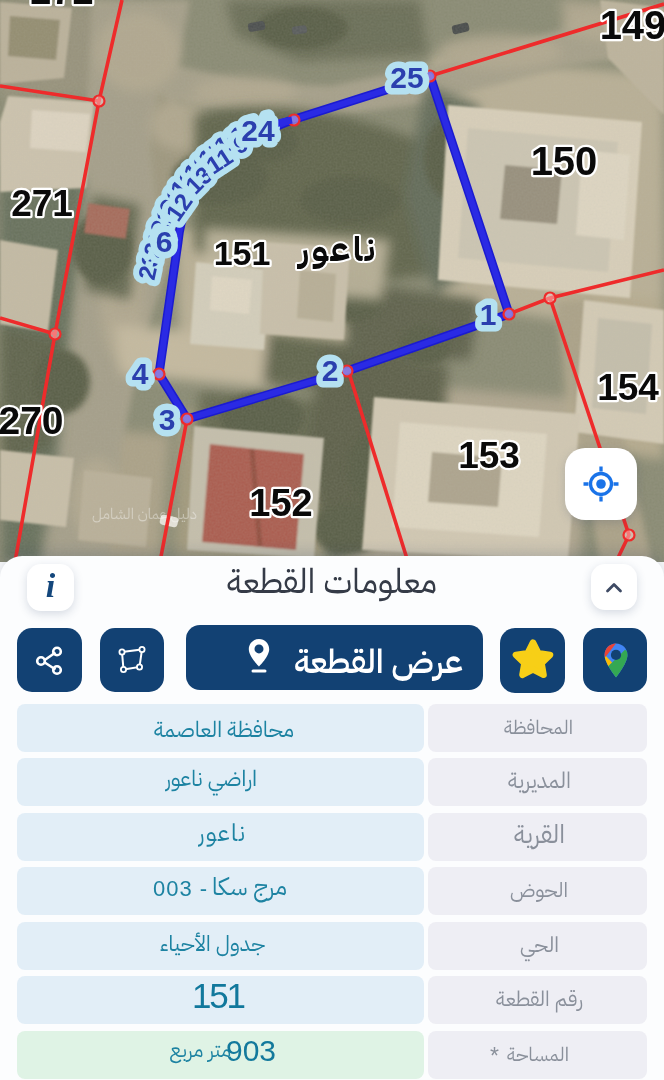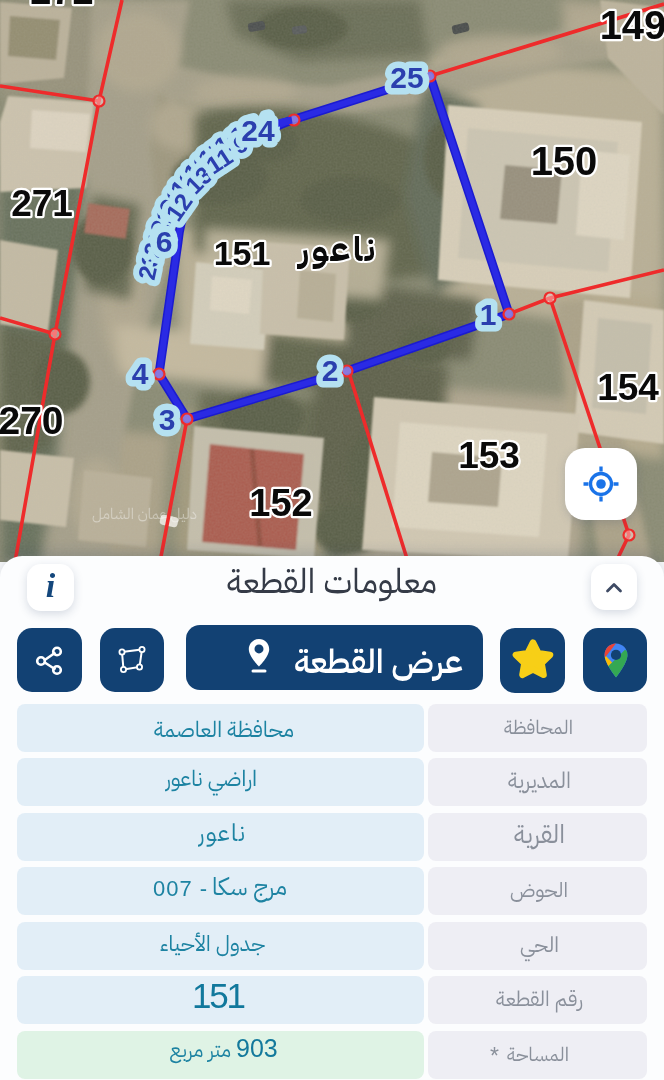--- a/index.html
+++ b/index.html
@@ -325,21 +325,21 @@
   </svg>
 
 <div class="cellv" style="top:867px;background:#e2eef7"></div>
 <div class="celll" style="top:867px"></div>
 <svg style="position:absolute;left:510px;top:873px" width="60" height="36" viewBox="0 -24 60 36">
     <path d="M55.0 -15.0H56.5V0.0H55.0Z M47.6 -1.3 48.0 -1.7H48.6Q49.5 -1.7 50.0 -2.2Q50.4 -2.6 50.4 -3.6V-15.0H51.9V-3.6Q51.9 -1.7 51.1 -0.9Q50.3 0.0 48.6 0.0H47.6Z M34.1 -1.3 34.5 -1.7H35.2Q36.1 -1.7 36.9 -1.8Q37.6 -1.9 38.4 -2.0Q39.2 -2.2 40.1 -2.5Q41.0 -2.9 42.1 -3.4L44.0 -4.3V-4.4L40.9 -5.0L36.7 -6.1V-4.3H35.3V-5.9Q35.3 -6.7 35.8 -7.2Q36.3 -7.6 37.0 -7.6Q37.2 -7.6 37.5 -7.6Q37.9 -7.5 38.5 -7.4L43.5 -6.1Q44.6 -5.8 45.4 -5.7Q46.1 -5.6 46.7 -5.6H47.0V-3.8H45.4V-3.6Q45.4 -2.6 45.9 -2.2Q46.3 -1.7 47.3 -1.7H48.0V-0.4L47.6 0.0Q46.7 0.0 46.0 -0.2Q45.4 -0.3 45.0 -0.7Q44.6 -1.1 44.4 -1.7Q44.2 -2.3 44.2 -3.1L42.6 -2.2Q41.4 -1.4 40.4 -1.0Q39.4 -0.5 38.6 -0.3Q37.7 -0.1 36.9 -0.1Q36.1 0.0 35.2 0.0H34.1Z M26.1 3.1H27.1Q29.3 3.1 30.6 2.3Q31.8 1.5 32.0 0.0H29.7Q28.0 0.0 27.1 -0.9Q26.3 -1.7 26.3 -3.3Q26.3 -4.2 26.5 -5.0Q26.8 -5.8 27.3 -6.4Q27.8 -7.0 28.5 -7.3Q29.1 -7.7 30.0 -7.7Q31.6 -7.7 32.6 -6.2Q33.6 -4.7 33.6 -2.0V-1.7H34.5V-0.4L34.1 0.0H33.4Q32.9 2.3 31.4 3.6Q29.8 4.9 27.1 4.9H26.1ZM27.7 -3.5Q27.7 -2.6 28.2 -2.2Q28.6 -1.7 29.7 -1.7H32.1V-2.4Q32.1 -4.0 31.5 -5.0Q30.9 -6.0 29.8 -6.0Q28.8 -6.0 28.2 -5.3Q27.7 -4.6 27.7 -3.5Z M6.4 4.9Q3.8 4.9 2.3 3.5Q0.8 2.2 0.8 -0.2Q0.8 -1.1 1.1 -2.2Q1.3 -3.2 1.8 -4.3L3.0 -3.9Q2.6 -3.1 2.4 -2.2Q2.2 -1.4 2.2 -0.6Q2.2 1.1 3.1 2.1Q4.1 3.0 5.8 3.0H7.1Q9.2 3.0 10.2 2.2Q11.2 1.3 11.2 -0.5Q11.2 -0.8 11.2 -1.0Q11.2 -1.3 11.1 -1.7Q11.1 -2.1 11.0 -2.6Q10.9 -3.1 10.7 -3.9L10.5 -4.8L11.9 -5.1L12.1 -4.2Q12.3 -3.3 12.4 -2.7Q12.5 -2.2 12.5 -1.7H12.6L13.7 -3.7Q14.5 -5.1 15.3 -5.9Q16.1 -6.8 16.9 -7.4Q17.7 -7.9 18.5 -8.1Q19.4 -8.3 20.3 -8.3Q22.3 -8.3 23.4 -7.2Q24.5 -6.2 24.5 -4.2Q24.5 -2.0 23.3 -1.0Q22.1 0.0 19.9 0.0H12.6Q12.4 2.5 11.0 3.7Q9.5 4.9 6.4 4.9ZM19.9 -1.7Q21.4 -1.7 22.2 -2.3Q23.0 -2.8 23.0 -4.0Q23.0 -5.3 22.4 -5.9Q21.8 -6.6 20.6 -6.6H20.0Q19.2 -6.6 18.5 -6.4Q17.9 -6.3 17.3 -5.9Q16.7 -5.5 16.1 -4.9Q15.5 -4.2 14.9 -3.2L14.0 -1.8L14.0 -1.7ZM19.6 -10.8Q19.2 -10.8 18.9 -11.0Q18.7 -11.2 18.7 -11.8Q18.7 -12.3 18.9 -12.5Q19.2 -12.8 19.6 -12.8H19.8Q20.2 -12.8 20.4 -12.5Q20.7 -12.3 20.7 -11.8Q20.7 -11.2 20.4 -11.0Q20.2 -10.8 19.8 -10.8Z" fill="#8a909b"></path>
   </svg>
 <svg style="position:absolute;left:212px;top:866px" width="77" height="44" viewBox="0 -29 77 44">
     <path d="M66.0 -1.4Q65.4 -0.7 64.7 -0.3Q64.0 0.0 62.8 0.0V-1.6L63.3 -2.1Q63.8 -2.1 64.1 -2.2Q64.4 -2.3 64.7 -2.6Q64.9 -2.8 65.1 -3.3Q65.3 -3.7 65.6 -4.3L66.2 -6.0Q66.8 -7.5 67.7 -8.3Q68.6 -9.1 70.2 -9.1Q71.9 -9.1 72.9 -7.5Q73.9 -5.8 73.9 -3.0V-1.8L72.5 0.3ZM67.0 -3.3 72.2 -1.9V-3.0Q72.2 -4.8 71.6 -5.9Q71.0 -7.0 69.9 -7.0Q68.9 -7.0 68.4 -6.4Q67.9 -5.9 67.6 -5.0Z M54.1 3.7H55.0Q56.4 3.7 57.2 3.3Q58.1 3.0 58.5 2.3Q59.0 1.7 59.2 0.8Q59.4 -0.0 59.4 -1.0Q59.4 -1.7 59.3 -2.5Q59.3 -3.2 59.1 -3.9L58.6 -6.7L60.3 -7.0L60.6 -5.2Q60.8 -4.3 60.9 -3.6Q61.0 -2.8 61.0 -2.1H63.3V-0.5L62.8 0.0H61.0Q60.9 1.2 60.5 2.2Q60.2 3.3 59.5 4.1Q58.8 4.9 57.7 5.3Q56.6 5.8 55.0 5.8H54.1Z M49.1 7.4Q47.5 7.4 46.2 6.9Q44.9 6.4 44.0 5.6Q43.1 4.7 42.6 3.4Q42.1 2.1 42.1 0.5Q42.1 -0.5 42.4 -1.5Q42.7 -2.5 43.5 -3.5Q44.2 -4.4 45.5 -5.2Q46.7 -6.1 48.5 -6.8L53.5 -8.8V-8.9L44.8 -9.2V-7.3H43.1V-9.1Q43.1 -10.2 43.8 -10.7Q44.5 -11.2 45.7 -11.2L55.0 -10.6V-7.4L48.7 -5.1Q46.3 -4.1 45.1 -3.0Q43.9 -1.8 43.9 -0.0V0.6Q43.9 2.8 45.3 4.0Q46.7 5.2 49.1 5.2Q50.8 5.2 52.2 4.6Q53.5 4.0 54.8 2.8L56.1 4.4Q55.3 5.2 54.5 5.7Q53.8 6.3 52.9 6.7Q52.1 7.0 51.1 7.2Q50.2 7.4 49.1 7.4ZM48.9 0.9Q48.4 0.9 48.1 0.6Q47.8 0.3 47.8 -0.3Q47.8 -0.9 48.1 -1.2Q48.4 -1.5 48.9 -1.5H49.1Q49.6 -1.5 49.9 -1.2Q50.2 -0.9 50.2 -0.3Q50.2 0.3 49.9 0.6Q49.6 0.9 49.1 0.9Z M17.0 -1.6 17.5 -2.1H18.3Q18.8 -2.1 19.1 -2.2Q19.5 -2.2 19.8 -2.5Q20.1 -2.7 20.3 -3.0Q20.6 -3.4 20.9 -4.0L21.9 -6.0L23.3 -5.3L22.0 -2.9L22.3 -2.7Q23.1 -2.2 23.8 -2.0Q24.6 -1.8 25.3 -1.8Q26.4 -1.8 27.0 -2.3Q27.5 -2.9 27.5 -4.1V-6.0H29.2V-4.1Q29.2 -2.8 29.6 -2.3Q29.9 -1.8 30.8 -1.8H31.3Q32.9 -1.8 32.9 -3.3Q32.9 -3.7 32.8 -4.3Q32.8 -5.0 32.7 -5.7L32.5 -7.0L34.1 -7.2L34.3 -5.9Q34.4 -5.2 34.4 -4.5Q34.5 -3.8 34.5 -3.3Q34.5 -1.7 33.6 -0.7Q32.7 0.3 31.1 0.3Q28.2 0.3 27.7 -2.1H27.6Q27.4 -1.0 26.7 -0.3Q26.0 0.3 24.9 0.3Q23.4 0.3 21.7 -0.8L20.9 -1.3Q20.2 -0.6 19.3 -0.3Q18.4 0.0 17.0 0.0Z M6.0 -1.6 6.5 -2.1H8.8Q10.0 -2.1 10.5 -2.3Q11.0 -2.6 11.0 -3.2Q11.0 -3.4 10.9 -3.6Q10.9 -3.8 10.7 -4.1Q10.6 -4.3 10.3 -4.7Q10.1 -5.0 9.7 -5.5L6.8 -9.1V-13.4L17.2 -18.2V-16.0L7.6 -11.5V-11.4L13.0 -4.7Q13.6 -3.9 14.1 -3.4Q14.7 -2.9 15.2 -2.6Q15.7 -2.3 16.2 -2.2Q16.8 -2.1 17.5 -2.1V-0.5L17.0 0.0Q16.1 0.0 15.5 -0.1Q14.8 -0.2 14.3 -0.6Q13.7 -0.9 13.2 -1.4Q12.7 -2.0 12.1 -2.8L11.7 -3.4L11.6 -3.4Q11.6 -3.2 11.6 -3.0Q11.7 -2.9 11.7 -2.7Q11.7 -1.5 10.9 -0.7Q10.1 0.0 8.8 0.0H6.0Z M6.0 0.0Q4.9 0.0 4.1 -0.2Q3.2 -0.4 2.7 -0.8Q2.2 -1.3 2.0 -2.0Q1.8 -2.7 1.8 -3.8V-17.9H3.6V-3.8Q3.6 -2.9 4.1 -2.5Q4.6 -2.1 5.7 -2.1H6.5V-0.5L6.0 0.0Z" fill="#1d83a2"></path>
   </svg>
-<div style="position:absolute;left:153px;top:876px;font-size:22px;color:#1d83a2;letter-spacing:1px">007 -</div>
+<div style="position:absolute;left:153px;top:876px;font-size:22px;color:#1d83a2;letter-spacing:1px">003 -</div>
 
 <div class="cellv" style="top:922px;background:#e2eef7"></div>
 <div class="celll" style="top:922px"></div>
 <svg style="position:absolute;left:520px;top:927px" width="41" height="38" viewBox="0 -25 41 38">
     <path d="M35.8 -15.7H37.4V0.0H35.8Z M28.1 -1.4 28.6 -1.8H29.2Q30.2 -1.8 30.6 -2.3Q31.1 -2.8 31.1 -3.8V-15.7H32.7V-3.8Q32.7 -1.8 31.8 -0.9Q31.0 0.0 29.2 0.0H28.1Z M14.1 -1.4 14.5 -1.8H15.2Q16.2 -1.8 16.9 -1.9Q17.7 -2.0 18.6 -2.1Q19.4 -2.3 20.3 -2.6Q21.2 -3.0 22.4 -3.5L24.4 -4.5V-4.6L21.2 -5.3L16.8 -6.3V-4.5H15.3V-6.1Q15.3 -7.0 15.8 -7.5Q16.3 -8.0 17.1 -8.0Q17.3 -8.0 17.7 -7.9Q18.0 -7.8 18.7 -7.7L23.9 -6.3Q25.0 -6.0 25.8 -5.9Q26.6 -5.8 27.2 -5.8H27.5V-4.0H25.9V-3.7Q25.9 -2.7 26.4 -2.2Q26.8 -1.8 27.8 -1.8H28.6V-0.4L28.1 0.0Q27.2 0.0 26.5 -0.2Q25.9 -0.3 25.5 -0.7Q25.1 -1.1 24.9 -1.7Q24.7 -2.4 24.6 -3.2L23.0 -2.2Q21.7 -1.5 20.6 -1.0Q19.6 -0.6 18.7 -0.3Q17.9 -0.1 17.0 -0.1Q16.2 0.0 15.2 0.0H14.1Z M7.4 5.1Q4.3 5.1 2.6 3.7Q0.8 2.3 0.8 -0.2Q0.8 -1.2 1.1 -2.3Q1.4 -3.4 1.8 -4.5L3.2 -4.0Q2.8 -3.2 2.5 -2.3Q2.2 -1.4 2.2 -0.6Q2.2 1.2 3.4 2.2Q4.6 3.2 6.7 3.2H8.0Q10.3 3.2 11.7 2.3Q13.1 1.5 13.3 -0.0L8.8 -0.6V-2.5L11.5 -2.1Q12.2 -2.0 13.1 -1.9Q13.9 -1.8 14.5 -1.8V-1.0L14.8 -0.7Q14.8 0.7 14.3 1.7Q13.8 2.8 12.8 3.6Q11.9 4.3 10.5 4.7Q9.1 5.1 7.4 5.1ZM8.6 9.3Q8.2 9.3 7.9 9.1Q7.7 8.8 7.7 8.3Q7.7 7.7 7.9 7.5Q8.2 7.3 8.6 7.3H8.8Q9.3 7.3 9.5 7.5Q9.8 7.7 9.8 8.3Q9.8 8.8 9.5 9.1Q9.3 9.3 8.8 9.3ZM5.9 9.3Q5.4 9.3 5.2 9.1Q4.9 8.8 4.9 8.3Q4.9 7.7 5.2 7.5Q5.4 7.3 5.9 7.3H6.1Q6.5 7.3 6.8 7.5Q7.0 7.7 7.0 8.3Q7.0 8.8 6.8 9.1Q6.5 9.3 6.1 9.3Z" fill="#8a909b"></path>
   </svg>
 <svg style="position:absolute;left:160px;top:925px" width="107" height="39" viewBox="0 -26 107 39">
     <path d="M90.9 -1.4 91.3 -1.9H92.0Q93.0 -1.9 93.8 -1.9Q94.6 -2.0 95.5 -2.2Q96.3 -2.4 97.2 -2.7Q98.2 -3.0 99.4 -3.6L101.4 -4.6V-4.7L98.2 -5.4L93.7 -6.5V-4.6H92.2V-6.3Q92.2 -7.2 92.7 -7.6Q93.2 -8.1 94.0 -8.1Q94.2 -8.1 94.5 -8.1Q94.9 -8.0 95.6 -7.8L100.9 -6.5Q102.1 -6.2 102.9 -6.0Q103.7 -5.9 104.2 -5.9H104.6V-4.1H102.9L100.0 -2.3Q98.6 -1.5 97.6 -1.0Q96.5 -0.6 95.6 -0.3Q94.7 -0.1 93.9 -0.1Q93.0 0.0 92.0 0.0H90.9ZM97.8 4.3Q97.3 4.3 97.1 4.1Q96.8 3.8 96.8 3.3Q96.8 2.7 97.1 2.5Q97.3 2.2 97.8 2.2H98.0Q98.4 2.2 98.7 2.5Q99.0 2.7 99.0 3.3Q99.0 3.8 98.7 4.1Q98.4 4.3 98.0 4.3Z M82.3 0.0Q81.5 0.0 81.0 -0.5Q80.5 -0.9 80.5 -1.8V-3.5H82.0V-1.9H84.9Q85.6 -1.9 86.1 -1.9Q86.6 -1.9 86.9 -2.0Q87.1 -2.1 87.3 -2.3Q87.4 -2.5 87.4 -2.8Q87.4 -3.0 87.3 -3.4Q87.1 -3.8 86.9 -4.5L84.8 -10.2L86.3 -10.8L88.5 -4.7Q88.9 -3.9 89.1 -3.3Q89.4 -2.8 89.6 -2.4Q89.9 -2.1 90.1 -2.0Q90.4 -1.9 90.8 -1.9H91.3V-0.4L90.9 0.0Q90.3 0.0 89.8 -0.1Q89.4 -0.2 89.1 -0.4Q88.7 -0.7 88.4 -1.0Q88.1 -1.4 87.9 -1.9H87.8Q87.6 -0.9 87.0 -0.4Q86.3 0.0 84.9 0.0Z M70.7 3.3H72.2Q74.8 3.3 76.1 2.2Q77.3 1.0 77.3 -1.0V-1.5H77.2Q76.9 -0.8 76.2 -0.4Q75.5 0.0 74.6 0.0Q72.8 0.0 71.9 -0.9Q70.9 -1.8 70.9 -3.5Q70.9 -4.4 71.2 -5.3Q71.5 -6.2 72.0 -6.8Q72.5 -7.4 73.3 -7.8Q74.0 -8.2 74.9 -8.2Q76.7 -8.2 77.8 -6.6Q78.8 -5.0 78.8 -2.1Q78.8 1.3 77.2 3.3Q75.5 5.2 72.2 5.2H70.7ZM75.0 -1.9Q75.9 -1.9 76.5 -2.0Q77.0 -2.2 77.3 -2.5Q77.3 -4.3 76.6 -5.3Q75.9 -6.3 74.7 -6.3Q73.6 -6.3 73.0 -5.6Q72.4 -4.9 72.4 -3.7Q72.4 -2.7 72.9 -2.3Q73.5 -1.9 74.6 -1.9Z M62.4 5.2Q59.7 5.2 58.2 3.8Q56.7 2.3 56.7 -0.2Q56.7 -1.2 56.9 -2.3Q57.2 -3.4 57.7 -4.5L59.0 -4.1Q58.6 -3.2 58.4 -2.2Q58.1 -1.3 58.1 -0.4Q58.1 1.3 59.1 2.3Q60.0 3.2 61.8 3.2H63.1Q64.1 3.2 64.8 3.0Q65.5 2.8 65.9 2.3Q66.4 1.7 66.6 0.9Q66.8 0.0 66.8 -1.2V-16.0H68.4V-1.2Q68.4 2.1 66.9 3.6Q65.5 5.2 62.4 5.2Z M47.5 -16.0H49.1V0.0H47.5Z M36.1 -1.8 40.2 -5.7 34.6 -12.0 35.8 -13.1 41.3 -6.8 41.4 -6.9Q41.8 -7.3 42.1 -7.7Q42.4 -8.1 42.6 -8.5Q42.7 -8.9 42.8 -9.3Q42.8 -9.8 42.8 -10.4V-16.0H44.4V-10.4Q44.4 -9.6 44.4 -9.1Q44.3 -8.5 44.1 -8.0Q43.8 -7.5 43.5 -7.0Q43.1 -6.5 42.5 -5.9L42.3 -5.7L43.6 -4.2Q44.3 -3.4 44.6 -2.9Q44.9 -2.4 44.9 -1.9Q44.9 -1.1 44.4 -0.6Q43.9 0.0 42.8 0.0H36.1ZM41.1 -4.6 38.3 -1.9 38.3 -1.9H43.6ZM35.7 -15.4H36.5L36.5 -15.5Q36.3 -15.7 36.2 -16.0Q36.1 -16.3 36.1 -16.6Q36.1 -17.5 36.7 -18.0Q37.2 -18.6 38.1 -18.6Q38.6 -18.6 39.1 -18.4Q39.6 -18.1 39.9 -17.7L39.1 -16.7Q38.7 -17.2 38.1 -17.2Q37.7 -17.2 37.5 -17.0Q37.2 -16.8 37.2 -16.5Q37.2 -16.0 37.6 -15.8Q38.0 -15.5 38.8 -15.5H40.1V-14.1H35.7Z M20.5 -1.4 20.9 -1.9H21.7Q22.6 -1.9 23.4 -1.9Q24.2 -2.0 25.1 -2.2Q25.9 -2.4 26.9 -2.7Q27.8 -3.0 29.0 -3.6L31.0 -4.6V-4.7L27.8 -5.4L23.3 -6.5V-4.6H21.8V-6.3Q21.8 -7.2 22.3 -7.6Q22.8 -8.1 23.6 -8.1Q23.8 -8.1 24.2 -8.1Q24.5 -8.0 25.2 -7.8L30.5 -6.5Q31.7 -6.2 32.5 -6.0Q33.3 -5.9 33.9 -5.9H34.2V-4.1H32.5L29.6 -2.3Q28.2 -1.5 27.2 -1.0Q26.2 -0.6 25.3 -0.3Q24.4 -0.1 23.5 -0.1Q22.6 0.0 21.7 0.0H20.5Z M13.8 -1.4 14.2 -1.9H15.0Q16.8 -1.9 16.8 -3.7V-7.1H18.3V-3.7Q18.3 -1.9 20.2 -1.9H20.9V-0.4L20.5 0.0Q17.5 0.0 17.0 -2.1H16.9Q16.7 -0.9 16.0 -0.5Q15.3 0.0 13.8 0.0ZM18.9 4.3Q18.4 4.3 18.2 4.1Q17.9 3.8 17.9 3.3Q17.9 2.7 18.2 2.5Q18.4 2.2 18.9 2.2H19.1Q19.5 2.2 19.8 2.5Q20.1 2.7 20.1 3.3Q20.1 3.8 19.8 4.1Q19.5 4.3 19.1 4.3ZM16.1 4.3Q15.6 4.3 15.4 4.1Q15.1 3.8 15.1 3.3Q15.1 2.7 15.4 2.5Q15.6 2.2 16.1 2.2H16.3Q16.7 2.2 17.0 2.5Q17.3 2.7 17.3 3.3Q17.3 3.8 17.0 4.1Q16.7 4.3 16.3 4.3Z M13.8 0.0Q12.7 0.0 12.0 -0.2Q11.3 -0.3 10.8 -0.7Q10.4 -1.1 10.2 -1.8Q10.0 -2.4 10.0 -3.4V-16.0H11.6V-3.4Q11.6 -2.6 12.1 -2.2Q12.5 -1.9 13.5 -1.9H14.2V-0.4L13.8 0.0Z M0.6 -1.7H1.9L1.9 -1.8Q1.6 -2.2 1.4 -2.7Q1.3 -3.2 1.3 -3.8Q1.3 -4.5 1.5 -5.1Q1.8 -5.6 2.2 -6.1Q2.6 -6.5 3.2 -6.8Q3.8 -7.0 4.5 -7.0Q5.5 -7.0 6.2 -6.7Q6.8 -6.3 7.3 -5.7L6.2 -4.4Q5.8 -4.9 5.4 -5.0Q4.9 -5.2 4.3 -5.2Q3.6 -5.2 3.1 -4.8Q2.6 -4.4 2.6 -3.7Q2.6 -2.8 3.3 -2.3Q4.0 -1.8 5.1 -1.8H7.7V0.0H0.6Z" fill="#1d83a2"></path>
   </svg>
 
@@ -352,12 +352,12 @@
 
 <div class="cellv" style="top:1031px;background:#dff3e5"></div>
 <div class="celll" style="top:1031px"></div>
 <svg style="position:absolute;left:507px;top:1038px" width="64" height="35" viewBox="0 -23 64 35">
     <path d="M59.1 -14.2H60.6V0.0H59.1Z M52.1 -1.3 52.5 -1.7H53.1Q54.0 -1.7 54.4 -2.1Q54.8 -2.5 54.8 -3.4V-14.2H56.2V-3.4Q56.2 -1.7 55.5 -0.8Q54.7 0.0 53.1 0.0H52.1Z M42.1 -1.3 42.4 -1.7Q43.1 -1.7 43.4 -1.7Q43.7 -1.8 44.0 -1.9Q43.9 -2.2 43.9 -2.4Q43.9 -2.6 43.9 -2.8Q43.9 -3.9 44.5 -4.7Q45.2 -5.6 46.6 -6.5L47.6 -7.1H49.1L50.4 -3.4Q50.6 -2.9 50.8 -2.5Q50.9 -2.2 51.1 -2.0Q51.3 -1.8 51.6 -1.7Q51.8 -1.7 52.2 -1.7H52.5V-0.4L52.1 0.0Q51.2 0.0 50.7 -0.3Q50.2 -0.5 49.7 -1.3L49.6 -1.2V0.0H47.3Q44.8 0.0 44.1 -1.4H44.1Q43.8 -0.7 43.4 -0.4Q42.9 0.0 42.1 0.0ZM45.1 -3.0Q45.1 -2.3 45.7 -2.0Q46.2 -1.7 47.4 -1.7H49.5Q49.3 -2.1 49.1 -2.8L48.0 -5.7L47.3 -5.2Q46.4 -4.7 45.8 -4.2Q45.1 -3.6 45.1 -3.0Z M26.2 -1.3 26.5 -1.7H27.2Q27.6 -1.7 27.9 -1.7Q28.1 -1.8 28.4 -2.0Q28.6 -2.1 28.8 -2.4Q29.0 -2.7 29.2 -3.2L30.1 -4.8L31.2 -4.2L30.1 -2.3L30.4 -2.1Q31.0 -1.7 31.6 -1.6Q32.2 -1.4 32.7 -1.4Q33.7 -1.4 34.1 -1.8Q34.5 -2.3 34.5 -3.3V-4.8H35.9V-3.3Q35.9 -2.2 36.2 -1.8Q36.4 -1.4 37.1 -1.4H37.6Q38.2 -1.4 38.5 -1.8Q38.8 -2.2 38.8 -3.3V-5.6H40.1V-3.3Q40.1 -1.7 41.8 -1.7H42.4V-0.4L42.1 0.0Q40.8 0.0 40.1 -0.4Q39.3 -0.8 39.0 -1.7H38.9Q38.8 -0.6 38.4 -0.2Q37.9 0.2 37.0 0.2Q35.0 0.2 34.7 -1.7H34.6Q34.4 -0.8 33.9 -0.3Q33.3 0.2 32.4 0.2Q31.3 0.2 29.9 -0.7L29.3 -1.1Q28.7 -0.4 28.0 -0.2Q27.3 0.0 26.2 0.0Z M26.1 0.0Q25.2 0.0 24.6 -0.2Q23.9 -0.3 23.5 -0.7Q23.1 -1.0 23.0 -1.6Q22.8 -2.2 22.8 -3.0V-14.2H24.2V-3.0Q24.2 -2.3 24.6 -2.0Q25.0 -1.7 25.9 -1.7H26.5V-0.4L26.2 0.0Z M8.8 -1.3 9.2 -1.7H9.8Q10.7 -1.7 11.4 -1.7Q12.1 -1.8 12.8 -1.9Q13.6 -2.1 14.4 -2.4Q15.3 -2.7 16.3 -3.2L18.1 -4.1V-4.1L15.2 -4.8L11.3 -5.7V-4.1H9.9V-5.6Q9.9 -6.4 10.4 -6.8Q10.8 -7.2 11.5 -7.2Q11.7 -7.2 12.0 -7.2Q12.3 -7.1 13.0 -7.0L17.7 -5.7Q18.7 -5.5 19.4 -5.4Q20.1 -5.3 20.7 -5.3H21.0V-3.6H19.5L16.8 -2.0Q15.7 -1.3 14.7 -0.9Q13.8 -0.5 13.0 -0.3Q12.2 -0.1 11.4 -0.0Q10.7 0.0 9.8 0.0H8.8Z M8.8 0.0Q7.9 0.0 7.3 -0.1Q6.7 -0.3 6.3 -0.6Q5.9 -1.0 5.7 -1.5Q5.6 -2.0 5.6 -2.8V-3.1H5.5Q5.2 -2.3 4.6 -1.8Q3.9 -1.4 3.0 -1.4Q1.7 -1.4 1.0 -2.1Q0.3 -2.8 0.3 -4.1Q0.3 -4.6 0.5 -5.1Q0.6 -5.5 1.0 -6.0Q1.4 -6.4 2.0 -6.9Q2.7 -7.3 3.5 -7.8L5.5 -9.0V-9.9H6.8V-3.0Q6.8 -2.2 7.2 -1.9Q7.6 -1.7 8.5 -1.7H9.2V-0.4ZM3.3 -3.1Q4.5 -3.1 5.0 -3.4Q5.5 -3.7 5.5 -4.6V-7.4L3.5 -6.4Q2.5 -5.8 2.1 -5.3Q1.6 -4.9 1.6 -4.2Q1.6 -3.6 2.0 -3.3Q2.4 -3.1 3.3 -3.1ZM6.1 -11.5Q5.7 -11.5 5.5 -11.7Q5.2 -12.0 5.2 -12.5Q5.2 -13.0 5.5 -13.2Q5.7 -13.4 6.1 -13.4H6.3Q6.7 -13.4 6.9 -13.2Q7.2 -13.0 7.2 -12.5Q7.2 -12.0 6.9 -11.7Q6.7 -11.5 6.3 -11.5ZM3.6 -11.5Q3.2 -11.5 3.0 -11.7Q2.8 -12.0 2.8 -12.5Q2.8 -13.0 3.0 -13.2Q3.2 -13.4 3.6 -13.4H3.8Q4.2 -13.4 4.4 -13.2Q4.7 -13.0 4.7 -12.5Q4.7 -12.0 4.4 -11.7Q4.2 -11.5 3.8 -11.5Z" fill="#8a909b"></path>
   </svg>
 <div style="position:absolute;left:490px;top:1043px;font-size:23px;color:#8a909b">*</div>
 <svg style="position:absolute;left:170px;top:1032px" width="63" height="37" viewBox="0 -25 63 37">
     <path d="M53.4 -1.2Q52.9 -0.6 52.3 -0.3Q51.6 0.0 50.7 0.0V-1.4L51.1 -1.8Q51.5 -1.8 51.8 -1.9Q52.0 -2.0 52.2 -2.2Q52.5 -2.4 52.6 -2.8Q52.8 -3.1 53.0 -3.6L53.6 -5.1Q54.0 -6.4 54.8 -7.0Q55.6 -7.7 56.9 -7.7Q58.4 -7.7 59.2 -6.3Q60.1 -4.9 60.1 -2.5V-1.5L58.9 0.2ZM54.2 -2.8 58.6 -1.6V-2.5Q58.6 -4.1 58.1 -5.0Q57.6 -5.9 56.6 -5.9Q55.9 -5.9 55.4 -5.5Q55.0 -5.0 54.7 -4.3Z M44.3 -1.4 44.7 -1.8H45.4Q47.2 -1.8 47.2 -3.5V-6.7H48.6V-3.5Q48.6 -1.8 50.4 -1.8H51.1V-0.4L50.7 0.0Q47.8 0.0 47.4 -2.0H47.3Q47.0 -0.9 46.4 -0.4Q45.7 0.0 44.3 0.0ZM49.1 -9.2Q48.6 -9.2 48.4 -9.4Q48.2 -9.7 48.2 -10.2Q48.2 -10.7 48.4 -11.0Q48.6 -11.2 49.1 -11.2H49.3Q49.7 -11.2 49.9 -11.0Q50.2 -10.7 50.2 -10.2Q50.2 -9.7 49.9 -9.4Q49.7 -9.2 49.3 -9.2ZM46.4 -9.2Q46.0 -9.2 45.8 -9.4Q45.5 -9.7 45.5 -10.2Q45.5 -10.7 45.8 -11.0Q46.0 -11.2 46.4 -11.2H46.6Q47.0 -11.2 47.3 -11.0Q47.5 -10.7 47.5 -10.2Q47.5 -9.7 47.3 -9.4Q47.0 -9.2 46.6 -9.2Z M37.0 3.2H37.7Q38.8 3.2 39.6 2.8Q40.3 2.5 40.7 2.0Q41.1 1.4 41.3 0.7Q41.4 -0.0 41.4 -0.8Q41.4 -1.4 41.4 -2.1Q41.3 -2.7 41.2 -3.3L40.8 -5.6L42.2 -5.9L42.5 -4.4Q42.6 -3.6 42.7 -3.0Q42.7 -2.4 42.8 -1.8H44.7V-0.4L44.3 0.0H42.8Q42.7 1.0 42.4 1.9Q42.1 2.8 41.5 3.5Q40.9 4.1 40.0 4.5Q39.1 4.9 37.7 4.9H37.0Z M25.7 -1.2Q25.3 -0.6 24.6 -0.3Q24.0 0.0 23.0 0.0V-1.4L23.5 -1.8Q23.8 -1.8 24.1 -1.9Q24.4 -2.0 24.6 -2.2Q24.8 -2.4 25.0 -2.8Q25.2 -3.1 25.4 -3.6L25.9 -5.1Q26.4 -6.4 27.2 -7.0Q28.0 -7.7 29.3 -7.7Q30.8 -7.7 31.6 -6.3Q32.4 -4.9 32.4 -2.5V-1.5L31.2 0.2ZM26.5 -2.8 31.0 -1.6V-2.5Q31.0 -4.1 30.5 -5.0Q30.0 -5.9 29.0 -5.9Q28.2 -5.9 27.8 -5.5Q27.4 -5.0 27.1 -4.3Z M15.7 3.2H16.4Q17.6 3.2 18.3 2.8Q19.0 2.5 19.4 2.0Q19.8 1.4 20.0 0.7Q20.2 -0.0 20.2 -0.8Q20.2 -1.4 20.1 -2.1Q20.0 -2.7 19.9 -3.3L19.5 -5.6L20.9 -5.9L21.2 -4.4Q21.3 -3.6 21.4 -3.0Q21.5 -2.4 21.5 -1.8H23.5V-0.4L23.0 0.0H21.5Q21.4 1.0 21.1 1.9Q20.8 2.8 20.2 3.5Q19.6 4.1 18.7 4.5Q17.8 4.9 16.4 4.9H15.7Z M11.3 -1.4 11.7 -1.8H12.0Q13.4 -1.8 14.0 -2.1Q14.6 -2.4 14.6 -3.4Q14.6 -3.8 14.5 -4.3Q14.5 -4.9 14.3 -5.9L14.0 -7.6L15.5 -7.8L15.7 -6.1Q15.9 -5.1 15.9 -4.4Q16.0 -3.8 16.0 -3.4Q16.0 -1.7 15.0 -0.8Q14.0 0.0 12.0 0.0H11.3ZM14.4 4.1Q14.0 4.1 13.8 3.9Q13.5 3.6 13.5 3.1Q13.5 2.6 13.8 2.3Q14.0 2.1 14.4 2.1H14.7Q15.1 2.1 15.3 2.3Q15.6 2.6 15.6 3.1Q15.6 3.6 15.3 3.9Q15.1 4.1 14.7 4.1Z M5.9 6.2Q3.1 6.2 1.6 5.1Q0.1 3.9 0.1 1.7Q0.1 0.9 0.3 0.2Q0.6 -0.5 1.0 -1.0Q1.5 -1.6 2.3 -2.2Q3.2 -2.8 4.4 -3.5L4.6 -3.6L1.8 -7.1V-8.8Q2.7 -9.3 3.7 -9.6Q4.8 -9.8 5.8 -9.8Q7.6 -9.8 8.7 -9.1Q9.7 -8.3 9.7 -6.9Q9.7 -6.4 9.6 -5.9Q9.5 -5.5 9.2 -5.0Q8.9 -4.6 8.4 -4.2Q7.9 -3.8 7.0 -3.3L6.8 -3.2Q7.2 -2.8 7.6 -2.5Q8.0 -2.3 8.4 -2.1Q8.9 -1.9 9.4 -1.8Q9.9 -1.8 10.6 -1.8H11.7V-0.4L11.3 0.0H10.6Q9.7 0.0 9.0 -0.1Q8.4 -0.2 7.8 -0.5Q7.2 -0.8 6.6 -1.3Q6.1 -1.8 5.5 -2.5L5.1 -2.3Q4.2 -1.8 3.5 -1.4Q2.8 -1.0 2.4 -0.5Q2.0 -0.1 1.8 0.3Q1.7 0.8 1.7 1.3V1.6Q1.7 2.9 2.8 3.6Q3.9 4.4 5.9 4.4Q7.1 4.4 8.2 3.9Q9.3 3.4 10.3 2.3L11.4 3.7Q10.1 5.0 8.8 5.6Q7.5 6.2 5.9 6.2ZM3.1 -7.6 5.9 -4.3 6.4 -4.5Q7.5 -5.1 7.9 -5.6Q8.3 -6.1 8.3 -6.6Q8.3 -7.3 7.6 -7.7Q7.0 -8.1 5.7 -8.1Q5.1 -8.1 4.5 -8.0Q3.9 -7.9 3.1 -7.6Z" fill="#1d83a2"></path>
   </svg>
-<div style="position:absolute;left:236px;top:1034px;font-size:25px;color:#13799c">903</div>
+<div style="position:absolute;left:226px;top:1034px;font-size:30px;color:#13799c">903</div>
 </body></html>

